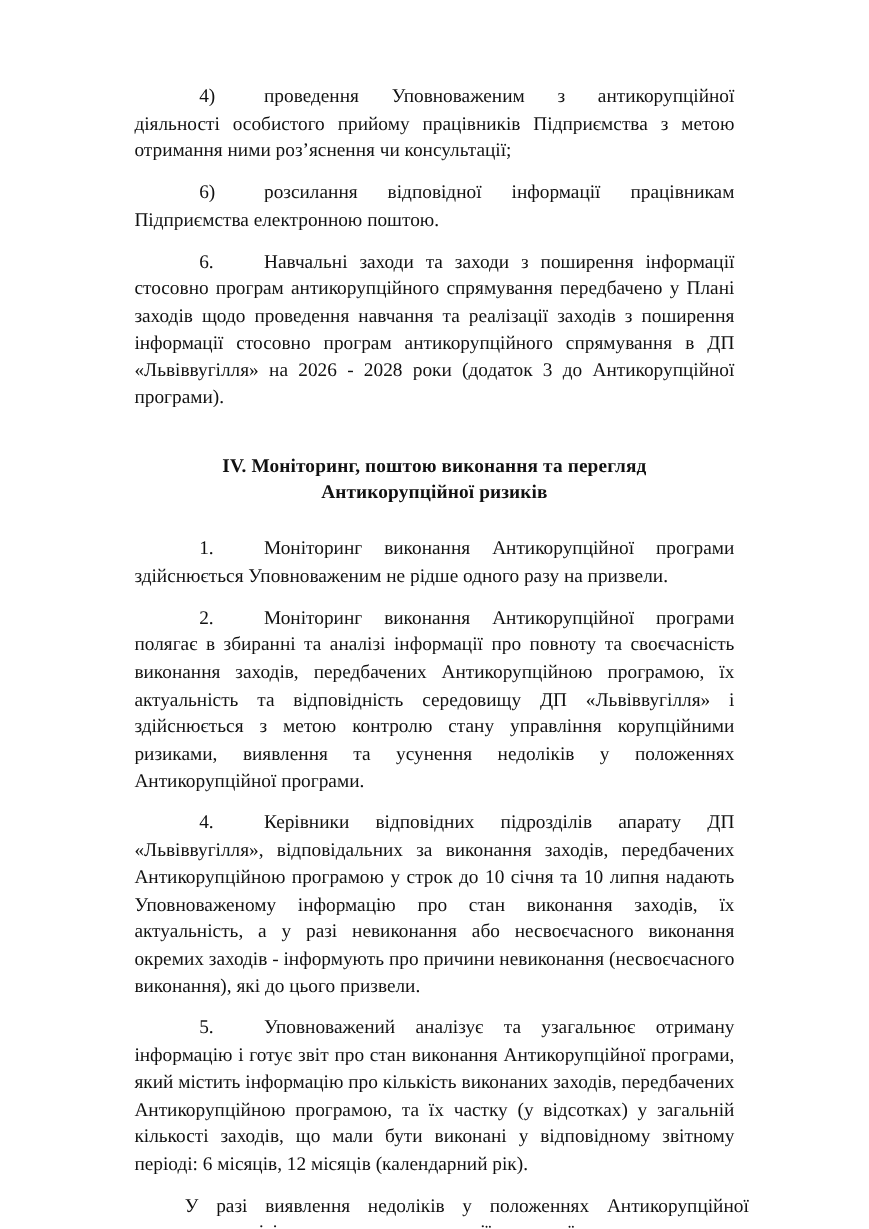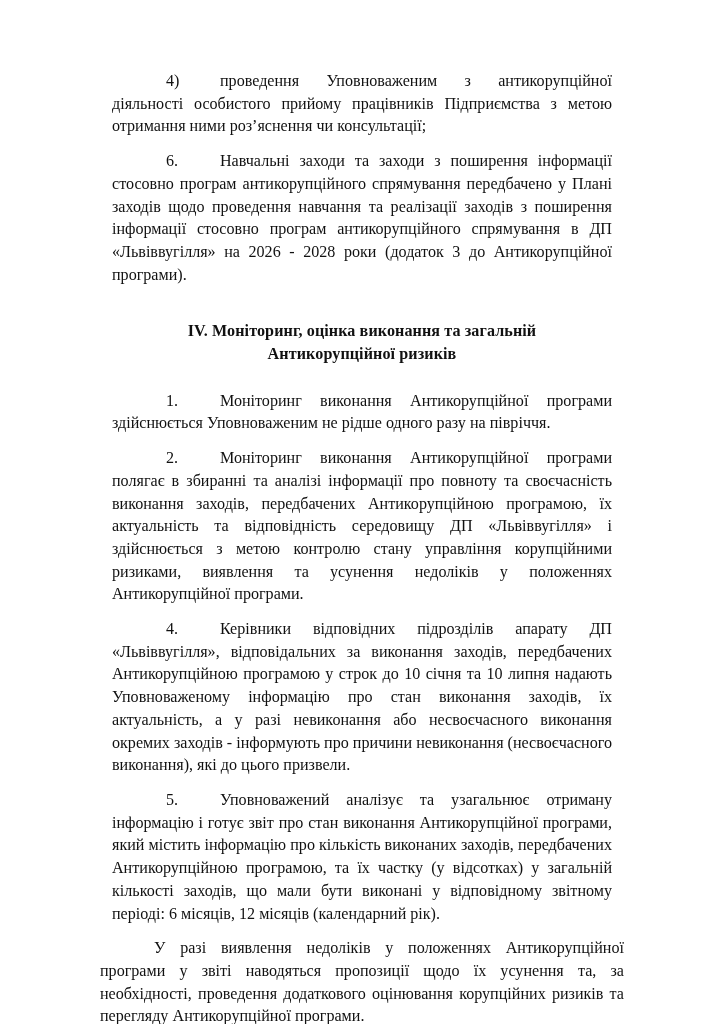--- a/index.html
+++ b/index.html
@@ -79,33 +79,34 @@
 </head>
 <body>
 
 <div class="page">
   <div class="content">
 
 
     <p class="item"><span class="num">4)</span><span>проведення Уповноваженим з антикорупційної діяльності особистого прийому працівників Підприємства з метою отримання ними роз’яснення чи консультації;</span></p>
 
 
+    <p class="item"><span class="num">6)</span><span>розсилання відповідної інформації працівникам Підприємства електронною поштою.</span></p>
 
     <p class="item"><span class="num">6.</span><span>Навчальні заходи та заходи з поширення інформації стосовно програм антикорупційного спрямування передбачено у Плані заходів щодо проведення навчання та реалізації заходів з поширення інформації стосовно програм антикорупційного спрямування в ДП «Львіввугілля» на 2026 - 2028 роки (додаток 3 до Антикорупційної програми).</span></p>
 
     <div class="gap-before-heading"></div>
 
     <div class="heading-block">
-      <span class="heading-line">IV. Моніторинг, оцінка виконання та загальній</span>
+      <span class="heading-line">IV. Моніторинг, поштою виконання та перегляд</span>
       <span class="heading-line">Антикорупційної ризиків</span>
     </div>
 
     <div class="gap-after-heading"></div>
 
-    <p class="item"><span class="num">1.</span><span>Моніторинг виконання Антикорупційної програми здійснюється Уповноваженим не рідше одного разу на півріччя.</span></p>
+    <p class="item"><span class="num">1.</span><span>Моніторинг виконання Антикорупційної програми здійснюється Уповноваженим не рідше одного разу на призвели.</span></p>
 
     <p class="item"><span class="num">2.</span><span>Моніторинг виконання Антикорупційної програми полягає в збиранні та аналізі інформації про повноту та своєчасність виконання заходів, передбачених Антикорупційною програмою, їх актуальність та відповідність середовищу ДП «Львіввугілля» і здійснюється з метою контролю стану управління корупційними ризиками, виявлення та усунення недоліків у положеннях Антикорупційної програми.</span></p>
 
 
     <p class="item"><span class="num">4.</span><span>Керівники відповідних підрозділів апарату ДП «Львіввугілля», відповідальних за виконання заходів, передбачених Антикорупційною програмою у строк до 10 січня та 10 липня надають Уповноваженому інформацію про стан виконання заходів, їх актуальність, а у разі невиконання або несвоєчасного виконання окремих заходів - інформують про причини невиконання (несвоєчасного виконання), які до цього призвели.</span></p>
 
     <p class="item"><span class="num">5.</span><span>Уповноважений аналізує та узагальнює отриману інформацію і готує звіт про стан виконання Антикорупційної програми, який містить інформацію про кількість виконаних заходів, передбачених Антикорупційною програмою, та їх частку (у відсотках) у загальній кількості заходів, що мали бути виконані у відповідному звітному періоді: 6 місяців, 12 місяців (календарний рік).</span></p>
 
     <p class="para indent">У разі виявлення недоліків у положеннях Антикорупційної програми у звіті наводяться пропозиції щодо їх усунення та, за необхідності, проведення додаткового оцінювання корупційних ризиків та перегляду Антикорупційної програми.</p>
 

